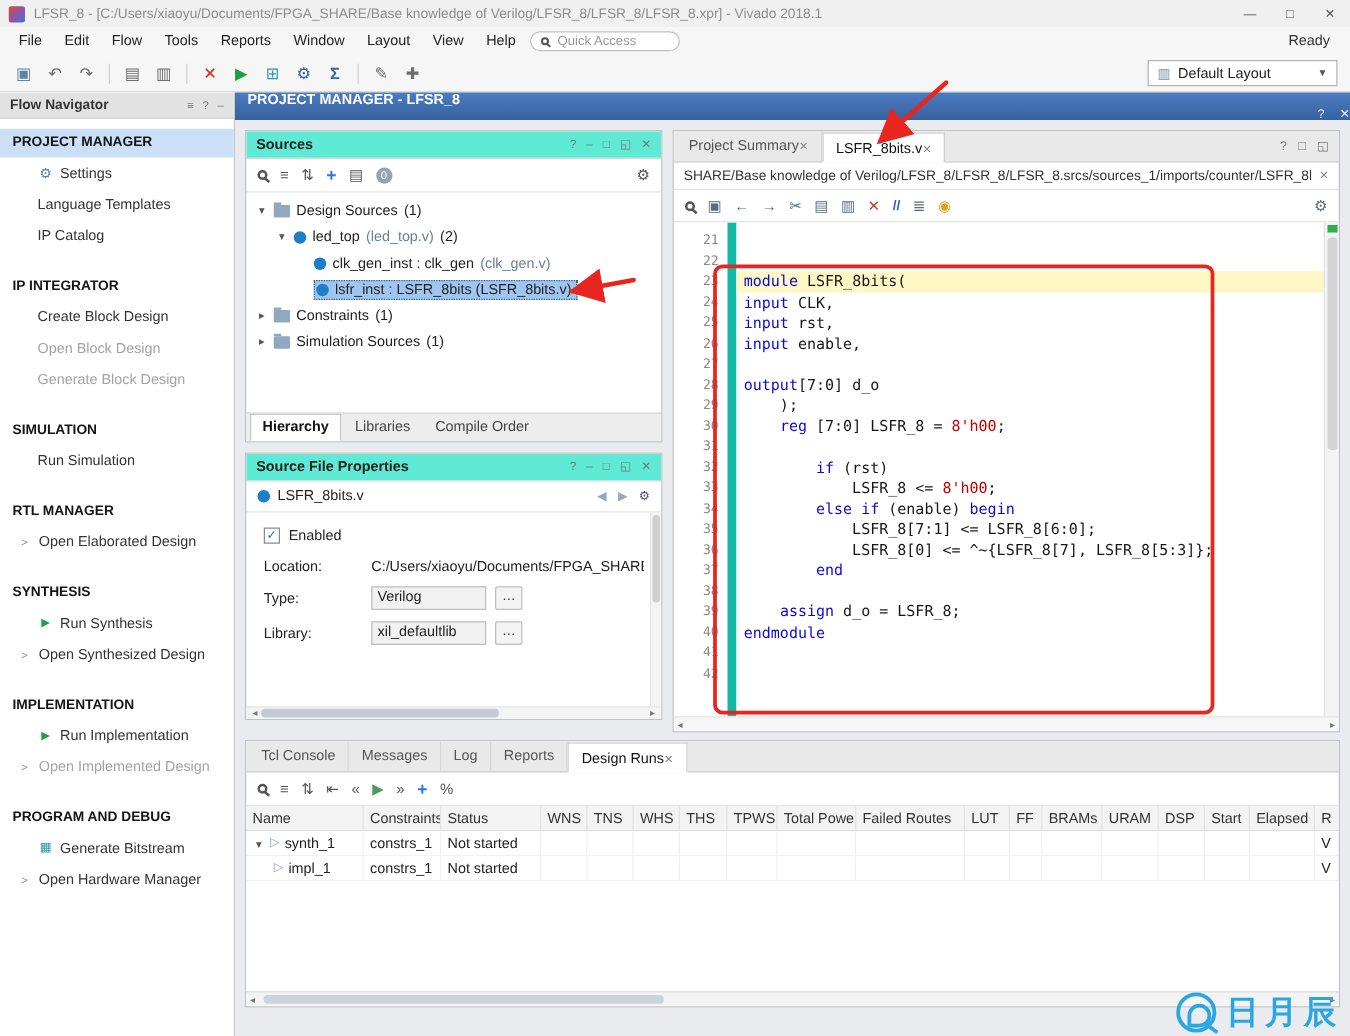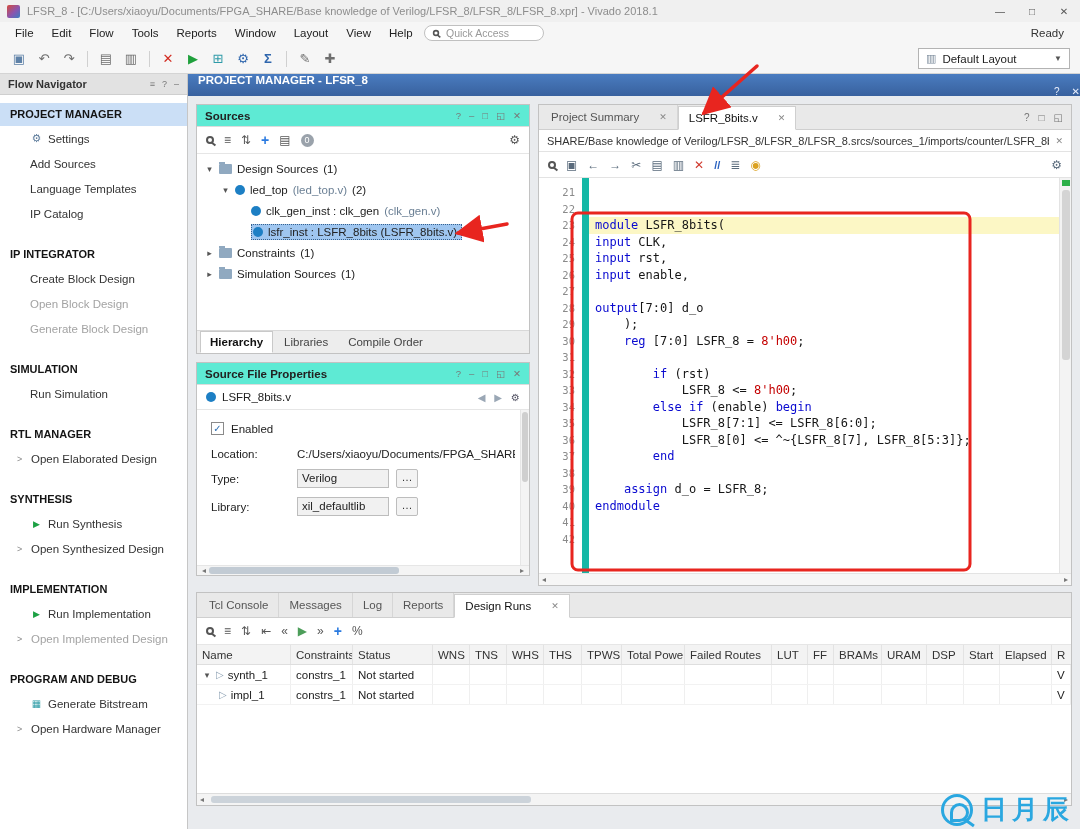--- a/index.html
+++ b/index.html
@@ -100,21 +100,21 @@
 .dots-btn{width:22px;height:19px;border:1px solid #bdbdbd;background:#f3f3f3;margin-left:7px;text-align:center;line-height:15px;font-size:11px;color:#333;border-radius:2px;flex:none;}
 .sfp-vscroll{position:absolute;right:0;top:0;width:9px;height:100%;background:#f4f4f4;border-left:1px solid #e6e6e6;}
 .sfp-vthumb{position:absolute;right:1px;top:2px;width:6px;height:70px;background:#cfcfcf;border-radius:3px;}
 .hscroll{height:10px;background:#f4f4f4;border-top:1px solid #e6e6e6;position:relative;flex:none;display:flex;align-items:center;justify-content:space-between;padding:0 2px;}
 .scroll-arrow{font-size:8px;color:#777;width:10px;text-align:center;}
 .sfp-hthumb{position:absolute;left:12px;top:1px;width:190px;height:7px;background:#c2cbd4;border-radius:3px;}
 
 
 #editor-panel{left:538px;top:104px;width:534px;height:482px;}
 .etabs{height:25px;background:#e9e9e9;display:flex;align-items:flex-end;padding-left:2px;border-bottom:1px solid #cfcfcf;position:relative;flex:none;}
-.etab{height:24px;line-height:24px;padding:0 10px;font-size:11.5px;color:#555;display:inline-flex;align-items:center;gap:20px;border-right:1px solid #d6d6d6;white-space:nowrap;}
+.etab{height:24px;line-height:24px;padding:0 10px;font-size:11.5px;color:#555;display:inline-flex;gap:0;border-right:1px solid #d6d6d6;white-space:nowrap;}
 .etab.active{background:#fff;color:#111;border:1px solid #cfcfcf;border-bottom:1px solid #fff;margin-bottom:-1px;}
 .tab-x{font-size:9px;color:#888;}
 .etab-icons{position:absolute;right:8px;top:0;height:25px;display:flex;align-items:center;gap:9px;font-size:10px;color:#777;}
 .epath{height:22px;border-bottom:1px solid #e3e3e3;display:flex;align-items:center;padding:0 8px;font-size:11px;color:#333;flex:none;}
 .epath .path{overflow:hidden;white-space:nowrap;flex:1;}
 .epath-x{font-size:9px;color:#888;margin-left:6px;}
 .etools{height:26px;border-bottom:1px solid #e3e3e3;display:flex;align-items:center;padding:0 9px;gap:10px;flex:none;}
 .et-glyph{font-size:12px;color:#5a6b7c;}
 .et-del{color:#d03a2e;font-weight:bold;font-size:12px;}
 .et-cmt{color:#2a62c0;font-weight:bold;font-size:11px;}
@@ -224,23 +224,20 @@
         <span>–</span>
       </span>
     </div>
     <div id="flow-nav-tree">
         <div class="fn-section sel">PROJECT MANAGER</div>
         <div class="fn-item">
           <span class="fn-ic gear">⚙</span>
           <span class="fn-lbl">Settings</span>
         </div>
         <div class="fn-item">
-          <span class="fn-lbl">Add Sources</span>
-        </div>
-        <div class="fn-item">
           <span class="fn-lbl">Language Templates</span>
         </div>
         <div class="fn-item">
           <span class="fn-lbl">IP Catalog</span>
         </div>
         <div class="fn-section">IP INTEGRATOR</div>
         <div class="fn-item">
           <span class="fn-lbl">Create Block Design</span>
         </div>
         <div class="fn-item dis">

